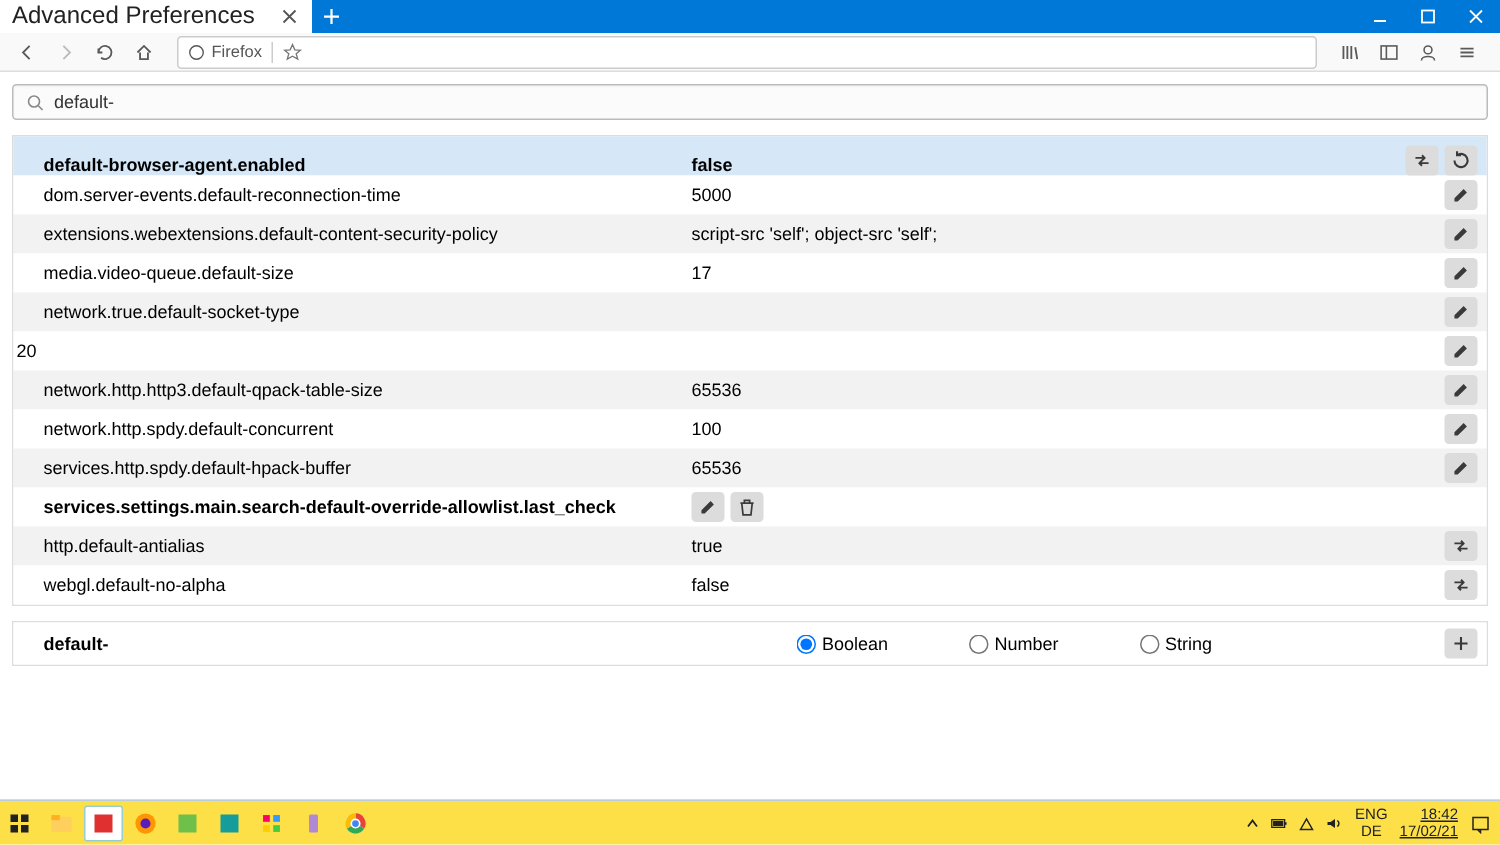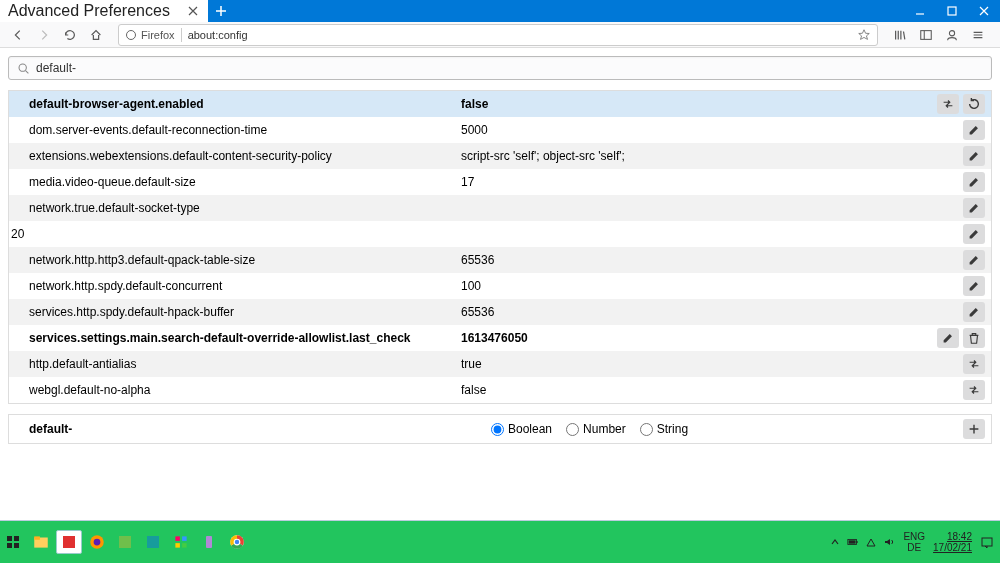--- a/index.html
+++ b/index.html
@@ -27,37 +27,37 @@
 
   
   .content { padding: 8px; }
   .searchbox { width: 100%; height: 24px; border: 1px solid #bbb; border-radius: 3px; background: #fbfbfc; display: flex; align-items: center; padding: 0 8px; gap: 6px; font-size: 12px; color: #333; box-shadow: inset 0 1px 2px rgba(0,0,0,0.04); }
   .magnifier { color: #888; display:flex; align-items:center; }
 
   .pref-list { margin-top: 10px; border: 1px solid #ddd; }
   .pref-row { display: flex; align-items: center; height: 26px; font-size: 12px; }
   .pref-row:nth-child(odd) { background: #f2f2f2; }
   .pref-row:nth-child(even) { background: #fff; }
-  .pref-row.highlight { background: #d6e8f7 !important; }
+  .pref-row.highlight { background: #d6e8f7 !important; align-items: flex-end; }
   .pref-row .name { flex: 0 0 450px; padding-left: 20px; white-space: nowrap; overflow: hidden; text-overflow: ellipsis; }
   .pref-row .value { flex: 1; padding-left: 2px; white-space: nowrap; overflow: hidden; text-overflow: ellipsis; }
   .pref-row.bold .name, .pref-row.bold .value { font-weight: 700; }
   .pref-row .actions { flex: 0 0 56px; display: flex; gap: 4px; justify-content: flex-end; padding-right: 6px; }
   .action-btn { width: 22px; height: 20px; background: #dcdcdd; border-radius: 3px; display: flex; align-items: center; justify-content: center; cursor: pointer; }
   .action-btn svg { width: 14px; height: 14px; fill: #3a3a3a; }
 
   .add-row-wrap { margin-top: 10px; border: 1px solid #ddd; }
   .add-row { display:flex; align-items:center; height:28px; background:#fff; }
   .add-row .name { flex: 0 0 450px; padding-left: 20px; font-weight:700; }
   .add-row .radios { flex:1; display:flex; gap:14px; padding-left: 32px; font-size:12px; }
-  .add-row .radios label { display:flex; align-items:center; gap:4px; }
+  .add-row .radios label { display:flex; align-items:center; gap:4px;margin-left:40px; }
   .add-row .actions { flex:0 0 56px; display:flex; justify-content:flex-end; padding-right:6px; }
 
   
-  .taskbar { position: absolute; left:0; right:0; bottom:0; height:43px; background:#22c55e; border-top:1px solid #bcd; display:flex; align-items:center; }
+  .taskbar { position: absolute; left:0; right:0; bottom:0; height:30px; background:#fde047; border-top:1px solid #bcd; display:flex; align-items:center; }
   .start { width:26px; height:26px; display:flex; align-items:center; justify-content:center; color:#222; cursor:pointer; }
   .task-icons { display:flex; gap:2px; padding-left:2px; }
   .ticon { width:26px; height:24px; display:flex; align-items:center; justify-content:center; border-radius:2px; cursor:pointer; }
   .ticon.active { background:#fff; border:1px solid #9cc; }
   .tray { margin-left:auto; display:flex; align-items:center; gap:8px; padding-right:6px; font-size:10px; color:#222; }
   .tray .lang { text-align:center; line-height:1.1; }
   .tray .clock { text-align:right; line-height:1.1;text-decoration:underline; }
   .tray-icons { display:flex; gap:6px; align-items:center; }
   .tray-icons svg { width:12px; height:12px; }
 
@@ -127,21 +127,20 @@
     </div>
 
   <div class="urlbar">
     <span class="identity">
       <svg viewBox="0 0 16 16" width="12" height="12">
           <circle cx="8" cy="8" r="6" fill="none" stroke="#555" stroke-width="1.2"></circle>
         </svg>
       <span>Firefox</span>
     </span>
     <span style="border-left:1px solid #ccc;height:14px;"></span>
-    <span class="url">about:config</span>
     <span class="star">
       <svg viewBox="0 0 16 16" width="14" height="14">
           <path d="M8 2 L9.8 6 L14 6.3 L10.8 9 L12 13 L8 10.8 L4 13 L5.2 9 L2 6.3 L6.2 6 Z" fill="none" stroke="#777" stroke-width="1"></path>
         </svg>
     </span>
   </div>
 
   <div class="toolbar-right">
     <div class="tbtn">
         <svg viewBox="0 0 16 16" width="14" height="14">
@@ -280,21 +279,20 @@
         <div class="actions">
           <div class="action-btn">
             <svg viewBox="0 0 16 16">
               <path d="M3 13 L3 10.5 L10 3.5 L12.5 6 L5.5 13 Z M9 4.5 L11.5 7" fill="#3a3a3a"></path>
             </svg>
           </div>
         </div>
       </div>
       <div class="pref-row bold">
         <div class="name">services.settings.main.search-default-override-allowlist.last_check</div>
-        <div class="value">1613476050</div>
         <div class="actions">
           <div class="action-btn">
             <svg viewBox="0 0 16 16">
               <path d="M3 13 L3 10.5 L10 3.5 L12.5 6 L5.5 13 Z M9 4.5 L11.5 7" fill="#3a3a3a"></path>
             </svg>
           </div>
           <div class="action-btn">
             <svg viewBox="0 0 16 16">
               <path d="M4 5 L12 5 L11 14 L5 14 Z M6 5 L6 3 L10 3 L10 5 M3 5 L13 5" fill="none" stroke="#3a3a3a" stroke-width="1.3"></path>
             </svg>

